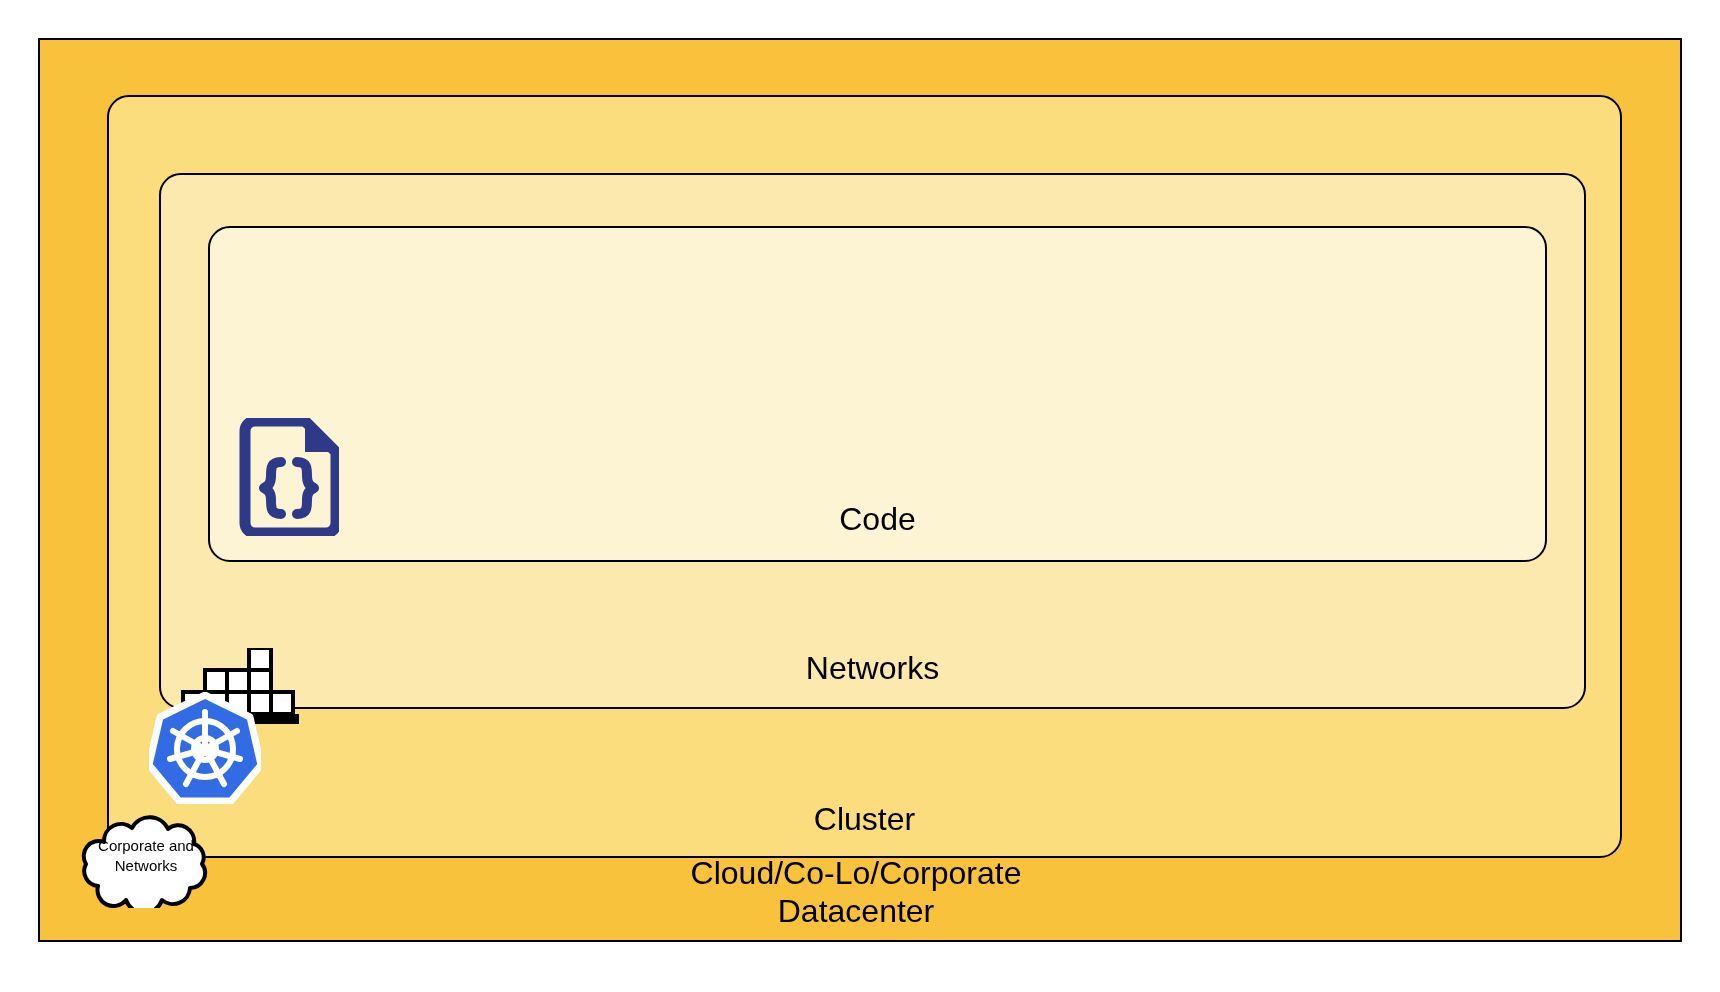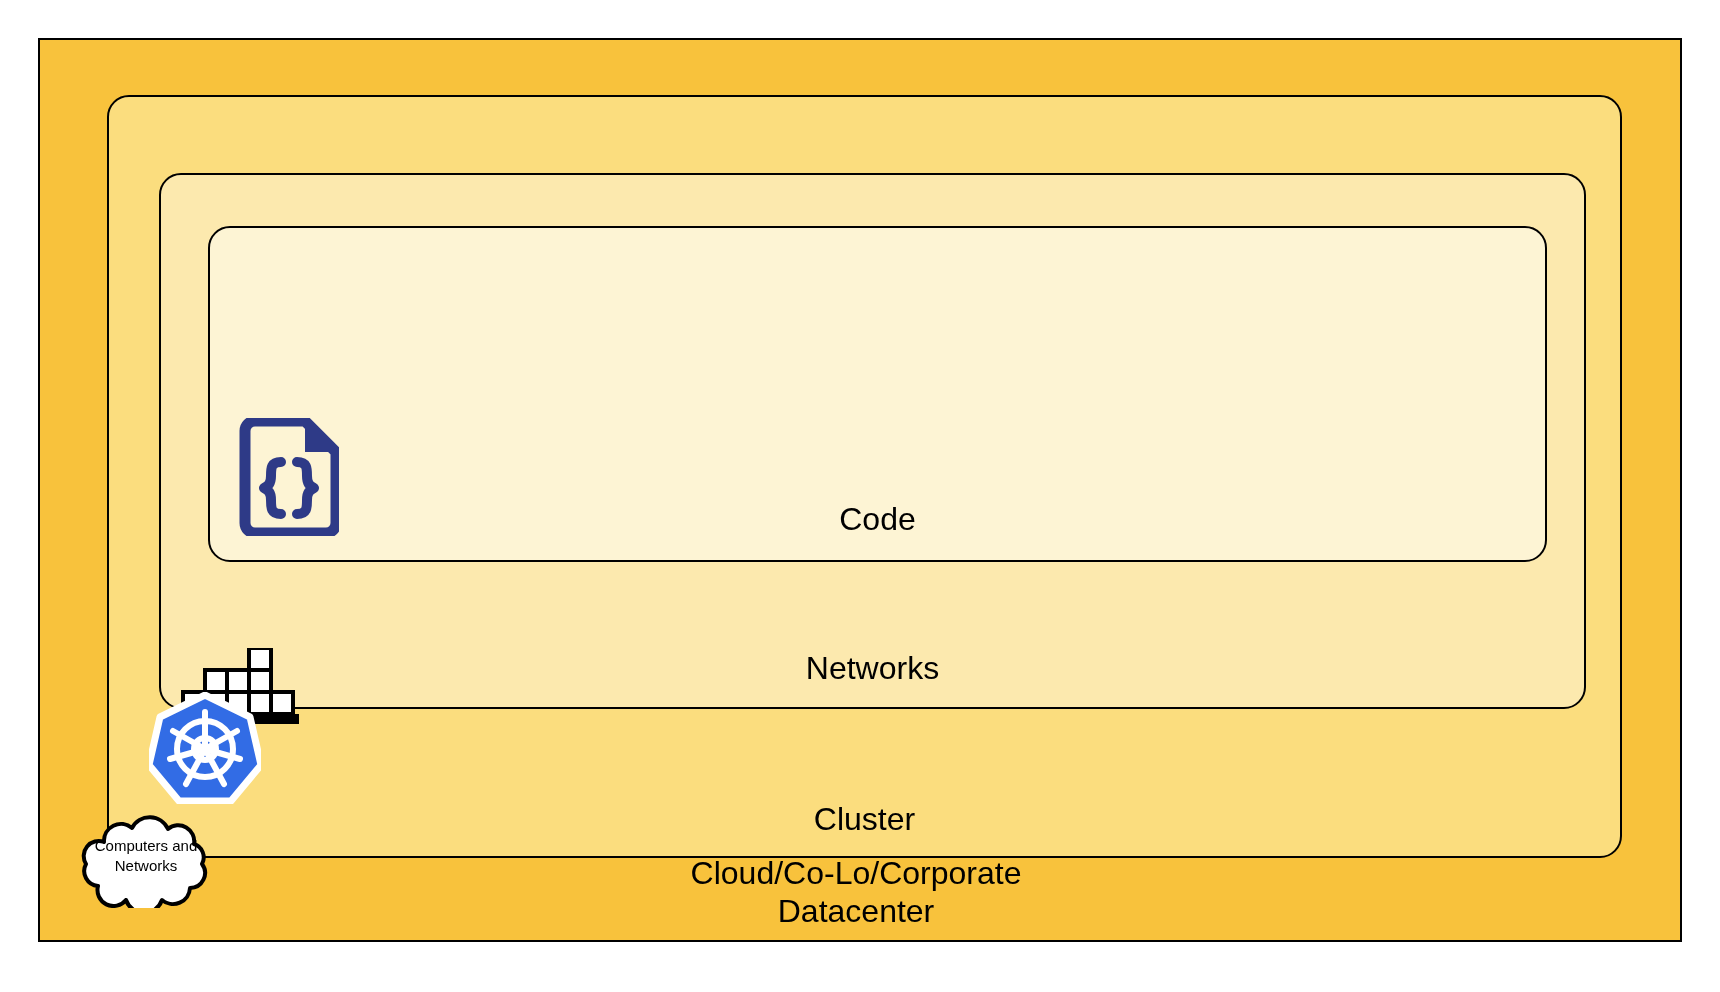--- a/index.html
+++ b/index.html
@@ -226,21 +226,21 @@
                  A20 20 0 0 1 98 17
                  A16 16 0 0 1 124 32
                  A14 14 0 0 1 132 52
                  A15 15 0 0 1 120 76
                  A17 17 0 0 1 92 88
                  A19 19 0 0 1 56 88
                  A16 16 0 0 1 28 74
                  A15 15 0 0 1 16 52
                  A15 15 0 0 1 34 30 Z" fill="#FFFFFF" stroke="#000000" stroke-width="4" stroke-linejoin="round"></path>
       </svg>
-      <div class="cloud-text">Computers and
+      <div class="cloud-text">Corporate and
 Networks</div>
     </div>
 
     <div class="caption caption-datacenter">Cloud/Co-Lo/Corporate
 Datacenter</div>
   </div>
 
 </div>
 
 </body></html>

